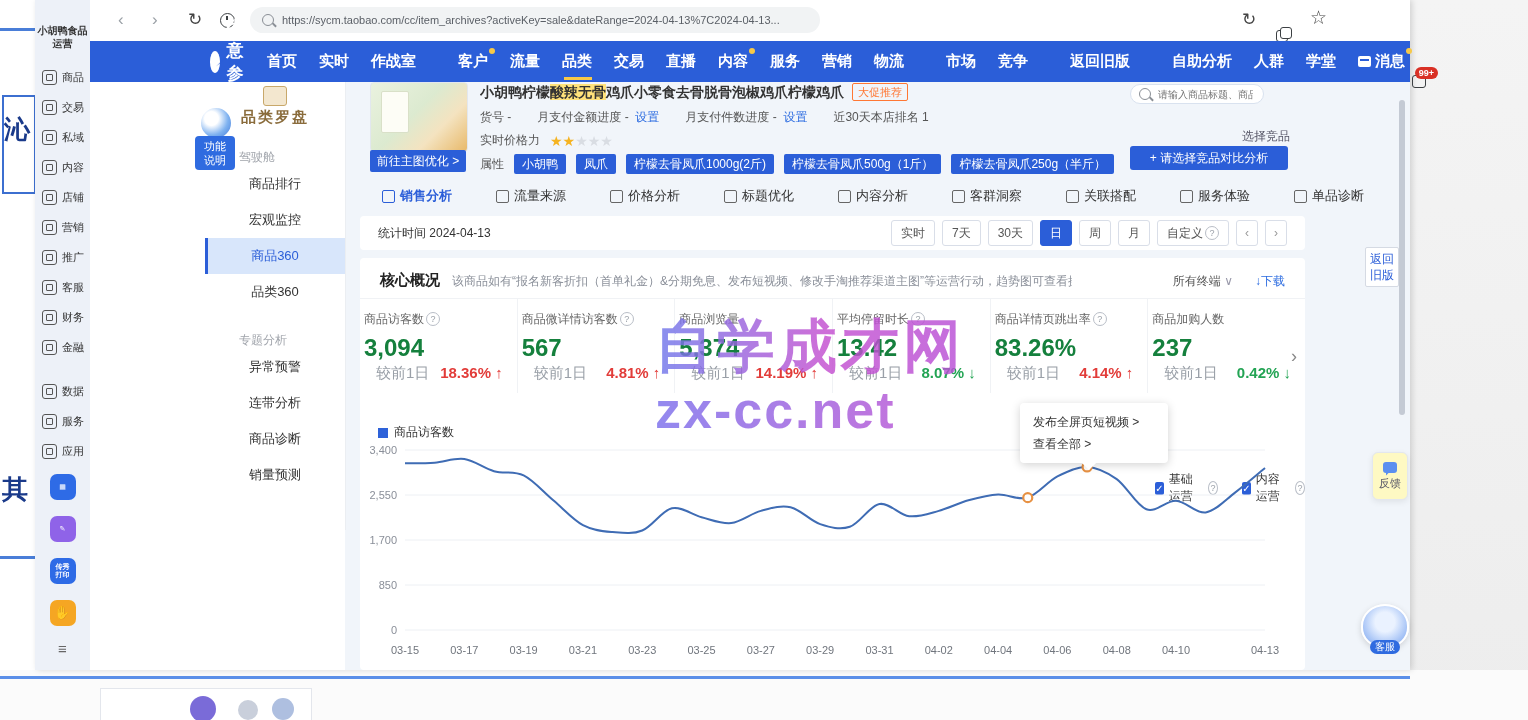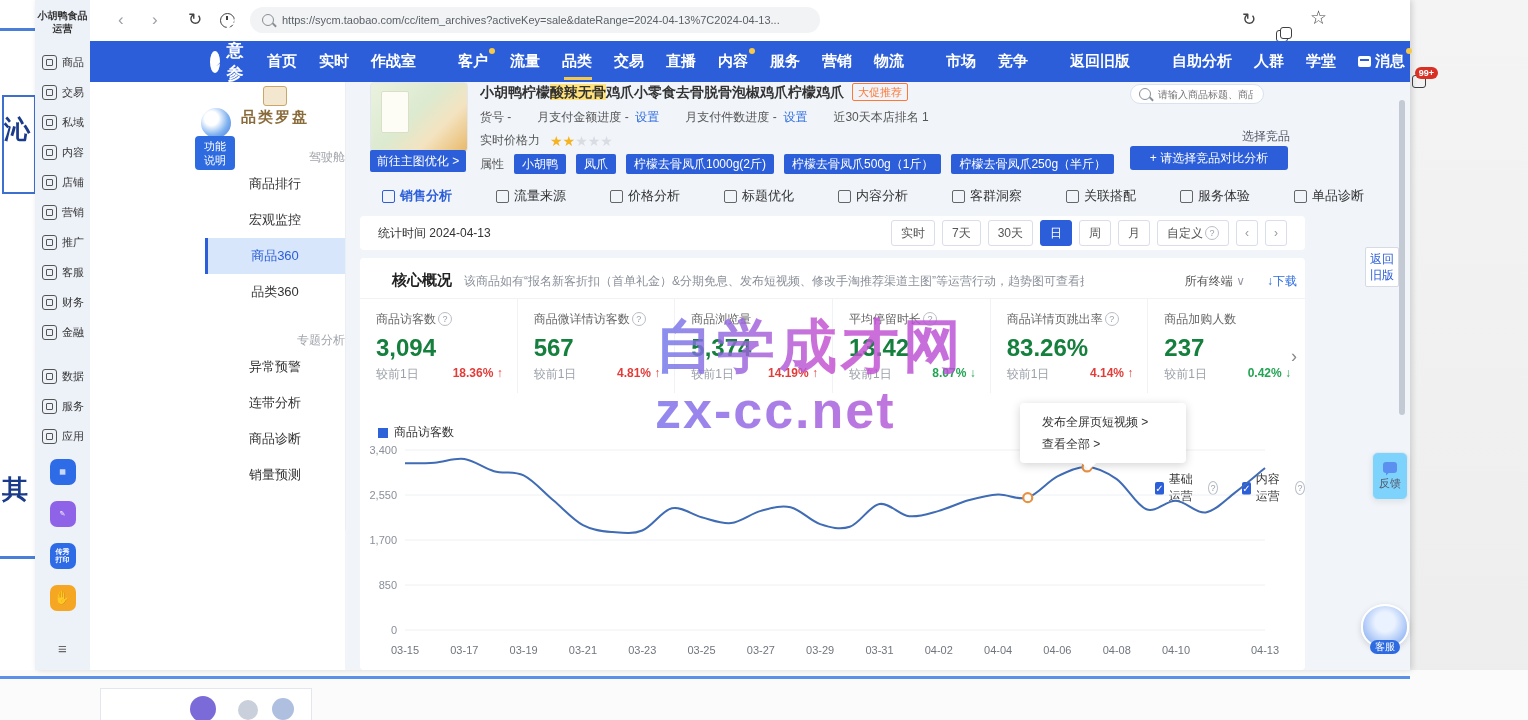--- a/index.html
+++ b/index.html
@@ -26,21 +26,21 @@
   .addr .url{font-size:11px;color:#5a5f66;white-space:nowrap;overflow:hidden;}
   .mag{width:10px;height:10px;border:1.5px solid #8a8f96;border-radius:50%;position:relative;flex:0 0 auto;}
   .mag:after{content:"";position:absolute;left:9px;top:9px;width:5px;height:1.5px;background:#8a8f96;transform:rotate(45deg);}
   .cicon{width:16px;height:16px;position:relative;}
   .sq{border:1.6px solid #3c4043;border-radius:3px;position:absolute;}
   .badge99{position:absolute;right:-10px;top:-7px;background:#d93025;color:#fff;font-size:9px;font-weight:bold;border-radius:8px;padding:1px 4px;}
   .clockc{width:13px;height:13px;border:1.6px solid #3c4043;border-radius:50%;position:relative;}
   .clockc:after{content:"";position:absolute;left:5px;top:2px;width:1.5px;height:4px;background:#3c4043;}
   
   .sidebar{left:0;top:0;width:55px;height:670px;background:#edf1f8;z-index:3;}
-  .store{padding-top:9px;text-align:center;font-size:10px;color:#333;line-height:13px;font-weight:bold;}
+  .store{padding-top:24px;text-align:center;font-size:10px;color:#333;line-height:13px;font-weight:bold;}
   .snav{margin-top:12px;display:flex;flex-direction:column;align-items:flex-start;padding-left:7px;}
   .sitem{display:flex;align-items:center;gap:5px;height:30px;cursor:pointer;}
   .sitem .lbl{font-size:11px;color:#333;}
   .micon{width:13px;height:13px;border:1.3px solid #555;border-radius:3px;position:relative;flex:0 0 auto;}
   .micon:after{content:"";position:absolute;left:3px;top:3px;width:5px;height:5px;border:1px solid #555;border-radius:1px;}
   .gap{height:14px;}
   .apps{margin-top:8px;display:flex;flex-direction:column;align-items:center;gap:16px;width:55px;}
   .app{width:26px;height:26px;border-radius:7px;display:flex;align-items:center;justify-content:center;color:#fff;font-size:7px;line-height:8px;text-align:center;font-weight:bold;}
   .burger{position:absolute;left:0;width:55px;text-align:center;top:640px;font-size:15px;color:#666;}
   
@@ -51,21 +51,21 @@
   .nitem{font-size:15px;font-weight:bold;margin:0 11px;position:relative;cursor:pointer;white-space:nowrap;}
   .nitem.active:after{content:"";position:absolute;left:2px;bottom:-9px;width:28px;height:3px;background:#f7c948;}
   .ndot{position:absolute;right:-7px;top:-4px;width:6px;height:6px;background:#f7c948;border-radius:50%;}
   .ndiv{width:1px;height:15px;background:rgba(255,255,255,.45);margin:0 10px;}
   .msgicon{width:13px;height:11px;background:#fff;border-radius:2px;position:relative;margin-right:4px;}
   .msgicon:after{content:"";position:absolute;left:2px;top:3px;width:9px;height:1.5px;background:#2b5ed8;}
   
   .secnav{left:170px;top:82px;width:140px;height:448px;background:#fff;border-right:1px solid #ebeef2;z-index:2;}
   .brief{width:22px;height:18px;background:#f3e7cf;border:1.5px solid #c8a86a;border-radius:3px;margin:4px auto 2px auto;}
   .sectitle{text-align:center;font-size:15px;font-weight:bold;color:#8a6c3c;letter-spacing:2px;margin-top:2px;}
-  .seclabel{font-size:12px;color:#a0a4ab;margin:22px 0 0 34px;text-align:right;}
+  .seclabel{font-size:12px;color:#a0a4ab;margin:22px 0 0 34px;}
   .secitem{height:36px;line-height:36px;text-align:center;font-size:13px;color:#333;cursor:pointer;position:relative;}
   .secitem.active{background:#d8e6fb;color:#2b5ed8;}
   .secitem.active:before{content:"";position:absolute;left:0;top:0;width:3px;height:36px;background:#2b5ed8;}
   .mascotwrap{left:160px;top:106px;z-index:4;}
   .mascot{width:30px;height:30px;border-radius:50%;background:radial-gradient(circle at 35% 35%,#fff 25%,#7fb2f0 60%,#3f77d8);margin-left:4px;border:2px solid #fff;}
   .funcbadge{width:40px;background:#2f6be0;color:#fff;font-size:11px;line-height:14px;text-align:center;border-radius:4px;padding:3px 0;margin-top:-4px;}
   
   .main{left:310px;top:82px;width:1065px;height:588px;background:#f1f5fa;overflow:hidden;}
   .prodimg{left:25px;top:0;width:96px;height:68px;border-radius:4px;background:linear-gradient(135deg,#eaf2df 0%,#dcead0 45%,#f4e3c0 70%,#e8b96a 100%);border:1px solid #e2e7ee;}
   .prodimg:after{content:"";position:absolute;left:10px;top:8px;width:26px;height:40px;background:#fdfdf6;border:1px solid #d9e0c8;border-radius:2px;}
@@ -93,51 +93,51 @@
   .daterow{left:15px;top:134px;width:945px;height:34px;background:#fff;border-radius:4px;display:flex;align-items:center;padding:0 18px;box-sizing:border-box;}
   .stattime{font-size:12px;color:#333;}
   .ranges{margin-left:auto;display:flex;gap:7px;align-items:center;}
   .rbtn{height:24px;line-height:24px;padding:0 9px;border:1px solid #d9dee8;border-radius:3px;font-size:12px;color:#555;background:#fff;cursor:pointer;white-space:nowrap;}
   .rbtn.active{background:#2b5ed8;border-color:#2b5ed8;color:#fff;}
   .rbtn.arrow{color:#999;padding:0 8px;}
   .inf{display:inline-block;width:12px;height:12px;border:1px solid #b9bec7;border-radius:50%;font-size:9px;line-height:12px;text-align:center;color:#9aa0a8;vertical-align:1px;margin-left:2px;}
   .backold{left:1020px;top:165px;width:28px;background:#fff;border:1px solid #d5dae3;border-radius:2px;color:#2b5ed8;font-size:12px;line-height:16px;text-align:center;padding:3px 2px;cursor:pointer;z-index:5;}
   
   .core{left:15px;top:176px;width:945px;height:412px;background:#fff;border-radius:4px;}
-  .corehead{position:absolute;left:32px;top:13px;display:flex;align-items:baseline;gap:12px;width:905px;}
+  .corehead{position:absolute;left:20px;top:13px;display:flex;align-items:baseline;gap:12px;width:905px;}
   .coretitle{font-size:15px;font-weight:bold;color:#222;white-space:nowrap;}
   .coredesc{font-size:12px;color:#8a8f99;white-space:nowrap;overflow:hidden;max-width:620px;}
   .coreright{margin-left:auto;display:flex;gap:22px;font-size:12px;color:#555;align-items:center;white-space:nowrap;}
   .corediv{position:absolute;left:0;top:40px;width:945px;height:1px;background:#f0f2f5;}
   .cards{position:absolute;left:0;top:41px;width:945px;height:94px;display:flex;}
-  .card{flex:1;padding:12px 16px 0 16px;border-left:1px solid #f0f2f5;box-sizing:border-box;position:relative;}
+  .card{flex:1;padding:12px 16px 0 4px;border-left:1px solid #f0f2f5;box-sizing:border-box;position:relative;}
   .card:first-child{border-left:none;}
   .clabel{font-size:12px;color:#666;white-space:nowrap;}
   .cval{font-size:24px;font-weight:bold;color:#15803d;margin-top:6px;}
-  .ccmp{position:absolute;left:16px;right:14px;bottom:10px;display:flex;justify-content:space-between;font-size:12px;color:#9aa0a8;}
+  .ccmp{position:absolute;left:16px;right:14px;bottom:10px;display:flex;justify-content:space-between;font-size:15px;color:#9aa0a8;}
   .chg{font-weight:bold;}
   .chg.up{color:#e23c39;}
   .chg.down{color:#23a454;}
   .morechev{position:absolute;right:8px;top:88px;font-size:18px;color:#888;cursor:pointer;}
   
   .wm{position:absolute;left:295px;top:50px;z-index:6;pointer-events:none;opacity:.82;font-weight:bold;}
   .wm1{font-size:58px;letter-spacing:4px;background:linear-gradient(90deg,#6f79ec,#c44fd0 55%,#b84fd6);-webkit-background-clip:text;background-clip:text;color:transparent;}
   .wm2{font-size:52px;letter-spacing:2px;margin-top:-6px;background:linear-gradient(90deg,#7b6fec,#c44fd0);-webkit-background-clip:text;background-clip:text;color:transparent;}
   
   .legend{position:absolute;left:18px;top:166px;display:flex;align-items:center;gap:6px;font-size:12px;color:#333;}
   .lsq{width:10px;height:10px;background:#2e62d9;}
   .chkrow{position:absolute;left:795px;top:168px;display:flex;gap:24px;font-size:12px;color:#333;margin-top:45px;}
   .chk{display:flex;align-items:center;gap:5px;}
   .cbox{width:13px;height:13px;background:#2b5ed8;border-radius:2px;color:#fff;font-size:10px;line-height:13px;text-align:center;}
-  .tooltip{position:absolute;left:660px;top:145px;width:122px;background:#fff;border-radius:4px;box-shadow:0 2px 10px rgba(0,0,0,.18);padding:8px 22px;z-index:7;}
+  .tooltip{position:absolute;left:660px;top:145px;width:122px;background:#fff;border-radius:4px;box-shadow:0 2px 10px rgba(0,0,0,.18);padding:8px 13px;z-index:7;}
   .tipline{font-size:12px;color:#333;line-height:22px;cursor:pointer;white-space:nowrap;}
   .tooltip:after{content:"";position:absolute;left:64px;bottom:-5px;width:10px;height:10px;background:#fff;transform:rotate(45deg);}
   #trend-svg{position:absolute;left:0;top:182px;}
   
-  .fb{left:1372px;top:452px;width:34px;height:46px;background:#7dd3fc;border:1px solid #e3e7ee;border-radius:6px;box-shadow:0 2px 6px rgba(0,0,0,.08);display:flex;flex-direction:column;align-items:center;justify-content:center;gap:3px;cursor:pointer;z-index:6;}
+  .fb{left:1372px;top:452px;width:34px;height:46px;background:#fef9c3;border:1px solid #e3e7ee;border-radius:6px;box-shadow:0 2px 6px rgba(0,0,0,.08);display:flex;flex-direction:column;align-items:center;justify-content:center;gap:3px;cursor:pointer;z-index:6;}
   .fbicon{width:14px;height:11px;background:#5b8ff0;border-radius:3px;position:relative;}
   .fbicon:after{content:"";position:absolute;left:3px;bottom:-3px;width:5px;height:5px;background:#5b8ff0;clip-path:polygon(0 0,100% 0,0 100%);}
   .fb span{font-size:11px;color:#556;}
   .kf{left:1358px;top:604px;width:54px;height:54px;z-index:6;cursor:pointer;}
   .kfface{width:44px;height:40px;margin:0 auto;background:radial-gradient(circle at 50% 40%,#eaf2ff 30%,#9dbdf5 75%,#5b8ff0);border-radius:50% 50% 46% 46%;border:2px solid #fff;box-shadow:0 2px 6px rgba(0,0,0,.15);}
   .kflbl{width:30px;margin:-8px auto 0 auto;background:#2f6be0;color:#fff;font-size:10px;text-align:center;border-radius:7px;line-height:14px;position:relative;}
   .scrollbar{left:1399px;top:100px;width:6px;height:315px;background:#c4cad4;border-radius:3px;z-index:6;}
 </style>
 </head>
 <body>

